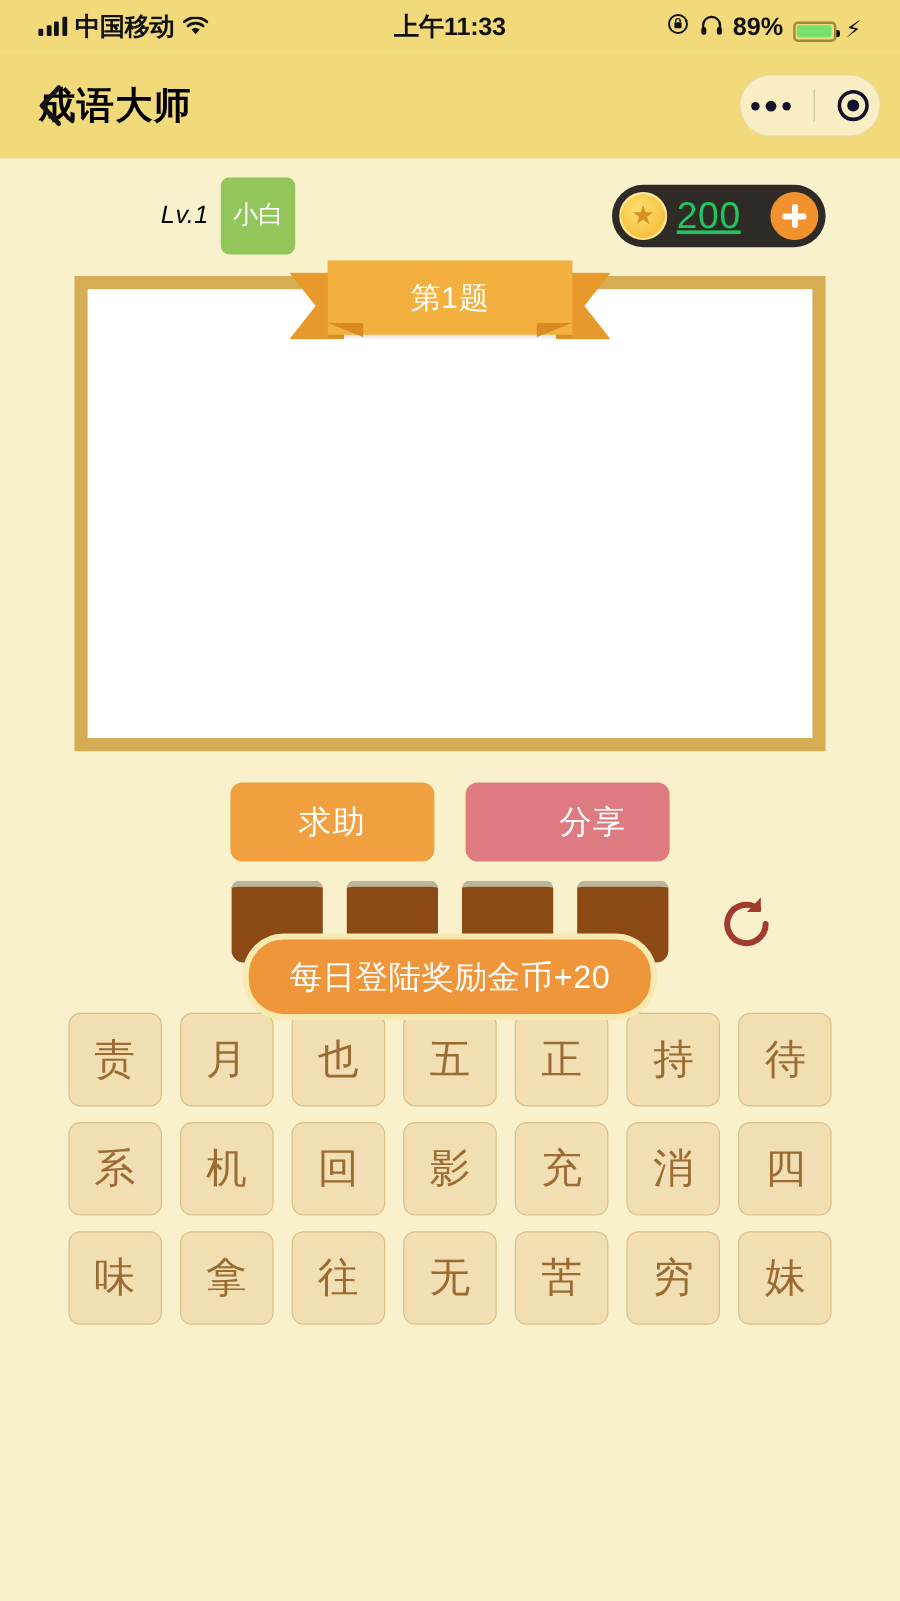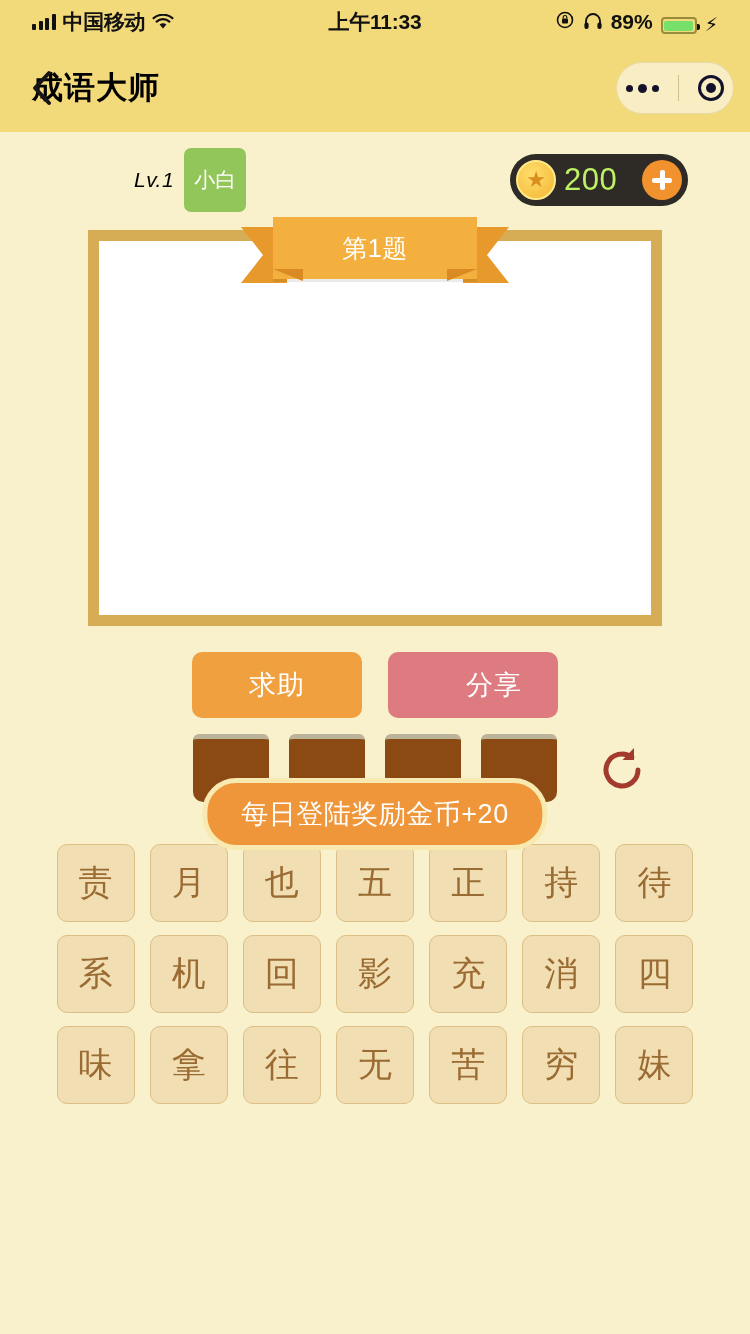--- a/index.html
+++ b/index.html
@@ -92,38 +92,38 @@
     background:#2E2A26; border-radius:26px;
     display:flex; align-items:center; padding:0 6px; gap:8px;
   }
   .coin{
     width:40px; height:40px; border-radius:50%;
     background:radial-gradient(circle at 40% 35%, #FFDE6E, #F2B630);
     border:2.5px solid #FFE98A;
     display:flex; align-items:center; justify-content:center;
     font-size:22px; color:#D98E1E; line-height:1;
   }
-  .coincount{ font-size:31px; color:#bef264; font-weight:500; letter-spacing:0.5px; }
+  .coincount{ font-size:31px; color:#22c55e; font-weight:500; letter-spacing:0.5px;text-decoration:underline; }
   .plusbtn{
     width:40px; height:40px; border-radius:50%; background:#F2922F;
     display:flex; align-items:center; justify-content:center; margin-left:auto;
     cursor:pointer;
   }
   .plusbtn::before{
     content:""; position:absolute; width:20px; height:5px; background:#fff; border-radius:2px;
   }
   .plusbtn::after{
     content:""; position:absolute; width:5px; height:20px; background:#fff; border-radius:2px;
   }
   .plusbtn{ position:relative; }
 
   
   .board-wrap{ position:relative; margin-top:22px; }
   .board{
-    margin:0 auto; width:574px; height:396px;
+    margin:0 auto; width:626px; height:396px;
     background:#ffffff; border:11px solid #D6AC54;
     position:relative;
   }
   .ribbon{
     position:absolute; left:50%; top:-24px; transform:translateX(-50%);
     width:268px; height:62px; z-index:3;
   }
   .ribbon .rb-mid{
     position:absolute; left:32px; right:32px; top:0; height:62px;
     background:#F3B03E; display:flex; align-items:center; justify-content:center;

